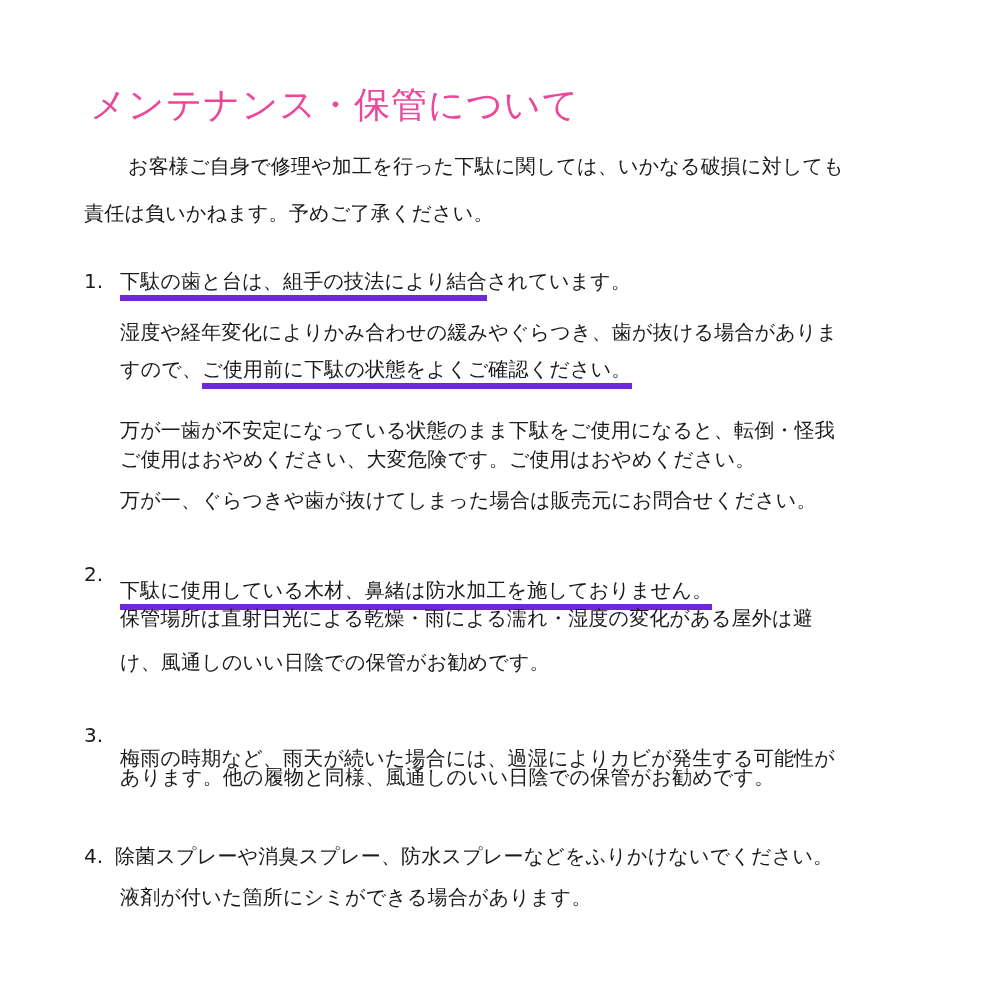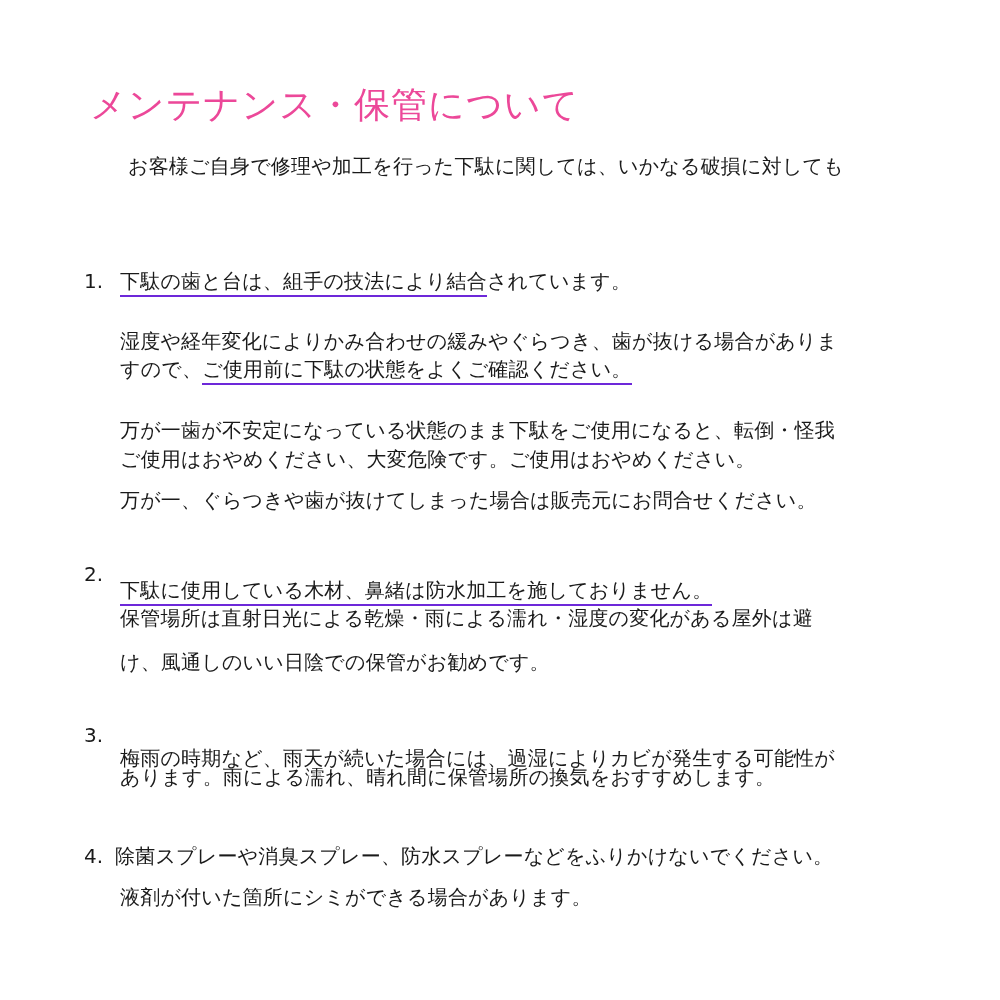--- a/index.html
+++ b/index.html
@@ -38,60 +38,61 @@
     color: #1a1a1a;
     letter-spacing: 0.2px;
   }
   .num {
     position: absolute;
     font-size: 20px;
     line-height: 28px;
     color: #1a1a1a;
   }
   .ul {
-    border-bottom: 2px solid #6d28d9;
+    border-bottom: 6px solid #6d28d9;
     padding-bottom: 2px;
   }
 </style>
 </head>
 <body>
 
 <div class="page">
 
   <div class="title">メンテナンス・保管について</div>
 
   <div class="line" style="left:84px; top:152px;margin-left:44px;">お客様ご自身で修理や加工を行った下駄に関しては、いかなる破損に対しても</div>
+  <div class="line" style="left:84px; top:199px;">責任は負いかねます。予めご了承ください。</div>
 
   <div>
     <div class="num" style="left:84px; top:267px;">1.</div>
     <div class="line" style="left:120px; top:267px;">
       <span class="ul">下駄の歯と台は、組手の技法により結合</span><span>されています。</span>
     </div>
-    <div class="line" style="left:120px; top:327px;">湿度や経年変化によりかみ合わせの緩みやぐらつき、歯が抜ける場合がありま</div>
+    <div class="line" style="left:120px; top:318px;">湿度や経年変化によりかみ合わせの緩みやぐらつき、歯が抜ける場合がありま</div>
     <div class="line" style="left:120px; top:355px;text-align:right;">
       <span>すので、</span><span class="ul">ご使用前に下駄の状態をよくご確認ください。</span>
     </div>
     <div class="line" style="left:120px; top:400px;margin-top:16px;">万が一歯が不安定になっている状態のまま下駄をご使用になると、転倒・怪我</div>
     <div class="line" style="left:120px; top:445px;">ご使用はおやめください、大変危険です。ご使用はおやめください。</div>
     <div class="line" style="left:120px; top:486px;">万が一、ぐらつきや歯が抜けてしまった場合は販売元にお問合せください。</div>
   </div>
 
   <div>
     <div class="num" style="left:84px; top:560px;">2.</div>
     <div class="line" style="left:120px; top:548px;margin-top:28px;">
       <span class="ul">下駄に使用している木材、鼻緒は防水加工を施しておりません。</span>
     </div>
     <div class="line" style="left:120px; top:604px;text-align:center;">保管場所は直射日光による乾燥・雨による濡れ・湿度の変化がある屋外は避</div>
     <div class="line" style="left:120px; top:648px;">け、風通しのいい日陰での保管がお勧めです。</div>
   </div>
 
   <div>
     <div class="num" style="left:84px; top:721px;">3.</div>
     <div class="line" style="left:120px; top:721px;margin-top:23px;">梅雨の時期など、雨天が続いた場合には、過湿によりカビが発生する可能性が</div>
-    <div class="line" style="left:120px; top:763px;">あります。雨による濡れ、晴れ間に保管場所の換気をおすすめします。</div>
+    <div class="line" style="left:120px; top:763px;">あります。他の履物と同様、風通しのいい日陰での保管がお勧めです。</div>
   </div>
 
   <div>
     <div class="num" style="left:84px; top:842px;">4.</div>
     <div class="line" style="left:115px; top:842px;">除菌スプレーや消臭スプレー、防水スプレーなどをふりかけないでください。</div>
     <div class="line" style="left:120px; top:883px;">液剤が付いた箇所にシミができる場合があります。</div>
   </div>
 
 </div>
 

